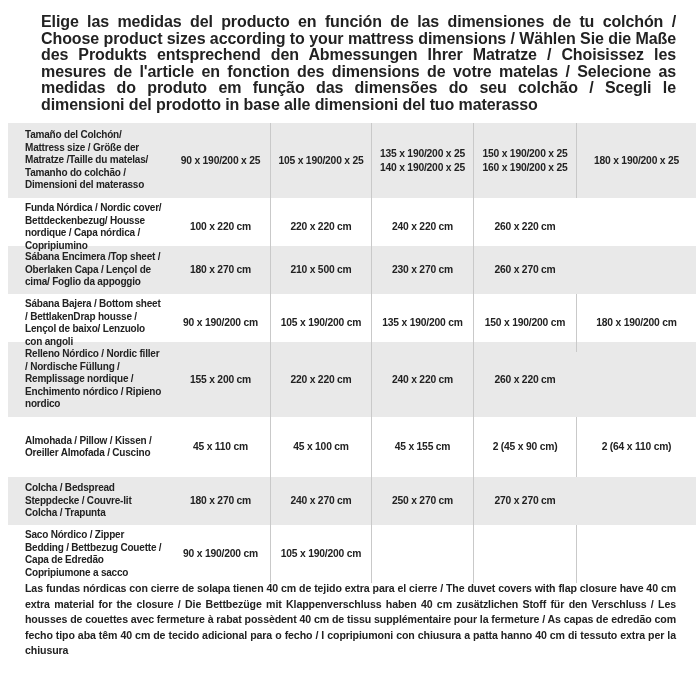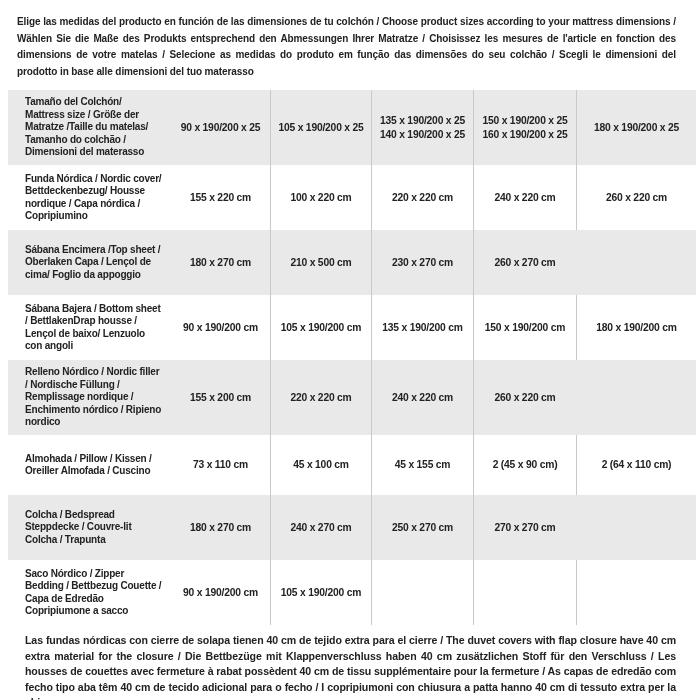--- a/index.html
+++ b/index.html
@@ -2,30 +2,30 @@
 <html><head>
 <meta charset="utf-8">
 <style>
   html,body { margin:0; padding:0; }
   body {
     width:700px; height:700px; background:#ffffff; overflow:hidden;
     font-family:"Liberation Sans", sans-serif; font-weight:bold; color:#222;
     -webkit-font-smoothing:antialiased;
   }
   .para { margin:0; text-align:justify; letter-spacing:-0.1px; }
-  .intro { padding:14px 24px 0 17px; font-size:10px; line-height:16.5px; }
+  .intro { padding:14px 24px 0 41px; font-size:16px; line-height:16.5px; }
   .note  { padding:8px 24px 0 25px; font-size:10.6px; line-height:15.5px; }
 
   .size-table { margin:10px 4px 0 8px; width:688px; }
   .trow {
     display:grid;
     grid-template-columns:163px 99px 101px 102px 103px auto;
   }
   .trow.alt { background:#e9e9e9; }
-  .h75 { height:75px; } .h65 { height:65px; } .h60 { height:60px; }
+  .h75 { height:75px; } .h65 { height:48px; } .h60 { height:60px; }
 
   .cell { display:flex; align-items:center; box-sizing:border-box; }
   .cell.label {
     justify-content:flex-start; text-align:left;
     padding:4px 8px 4px 17px; font-size:10px; line-height:12.5px;
     letter-spacing:-0.2px;
   }
   .cell.val {
     justify-content:center; text-align:center;
     font-size:10.3px; line-height:14px; white-space:pre-line;
@@ -48,21 +48,20 @@
       <div class="cell val">105 x 190/200 x 25</div>
       <div class="cell val">135 x 190/200 x 25
 140 x 190/200 x 25</div>
       <div class="cell val">150 x 190/200 x 25
 160 x 190/200 x 25</div>
       <div class="cell val">180 x 190/200 x 25</div>
     </div>
 
     <div class="trow h65">
       <div class="cell label">Funda Nórdica /  Nordic cover/ Bettdeckenbezug/ Housse nordique  / Capa nórdica / Copripiumino</div>
-      <div class="cell val">155 x 220 cm</div>
       <div class="cell val">100 x 220 cm</div>
       <div class="cell val">220 x 220 cm</div>
       <div class="cell val">240 x 220 cm</div>
       <div class="cell val">260 x 220 cm</div>
     </div>
 
     <div class="trow alt h65">
       <div class="cell label">Sábana Encimera /Top sheet / Oberlaken Capa / Lençol de cima/ Foglio da appoggio</div>
       <div class="cell val">180 x 270 cm</div>
       <div class="cell val">210 x 500 cm</div>
@@ -82,21 +81,21 @@
     <div class="trow alt h75">
       <div class="cell label">Relleno Nórdico / Nordic filler / Nordische Füllung / Remplissage nordique / Enchimento nórdico / Ripieno nordico</div>
       <div class="cell val">155 x 200 cm</div>
       <div class="cell val">220 x 220 cm</div>
       <div class="cell val">240 x 220 cm</div>
       <div class="cell val">260 x 220 cm</div>
     </div>
 
     <div class="trow h60">
       <div class="cell label">Almohada  / Pillow / Kissen / Oreiller Almofada / Cuscino</div>
-      <div class="cell val">73 x 110 cm</div>
+      <div class="cell val">45 x 110 cm</div>
       <div class="cell val">45 x 100 cm</div>
       <div class="cell val">45 x 155 cm</div>
       <div class="cell val">2 (45 x 90 cm)</div>
       <div class="cell val">2 (64 x 110 cm)</div>
     </div>
 
     <div class="trow alt h65">
       <div class="cell label">Colcha / Bedspread Steppdecke / Couvre-lit Colcha / Trapunta</div>
       <div class="cell val">180 x 270 cm</div>
       <div class="cell val">240 x 270 cm</div>

